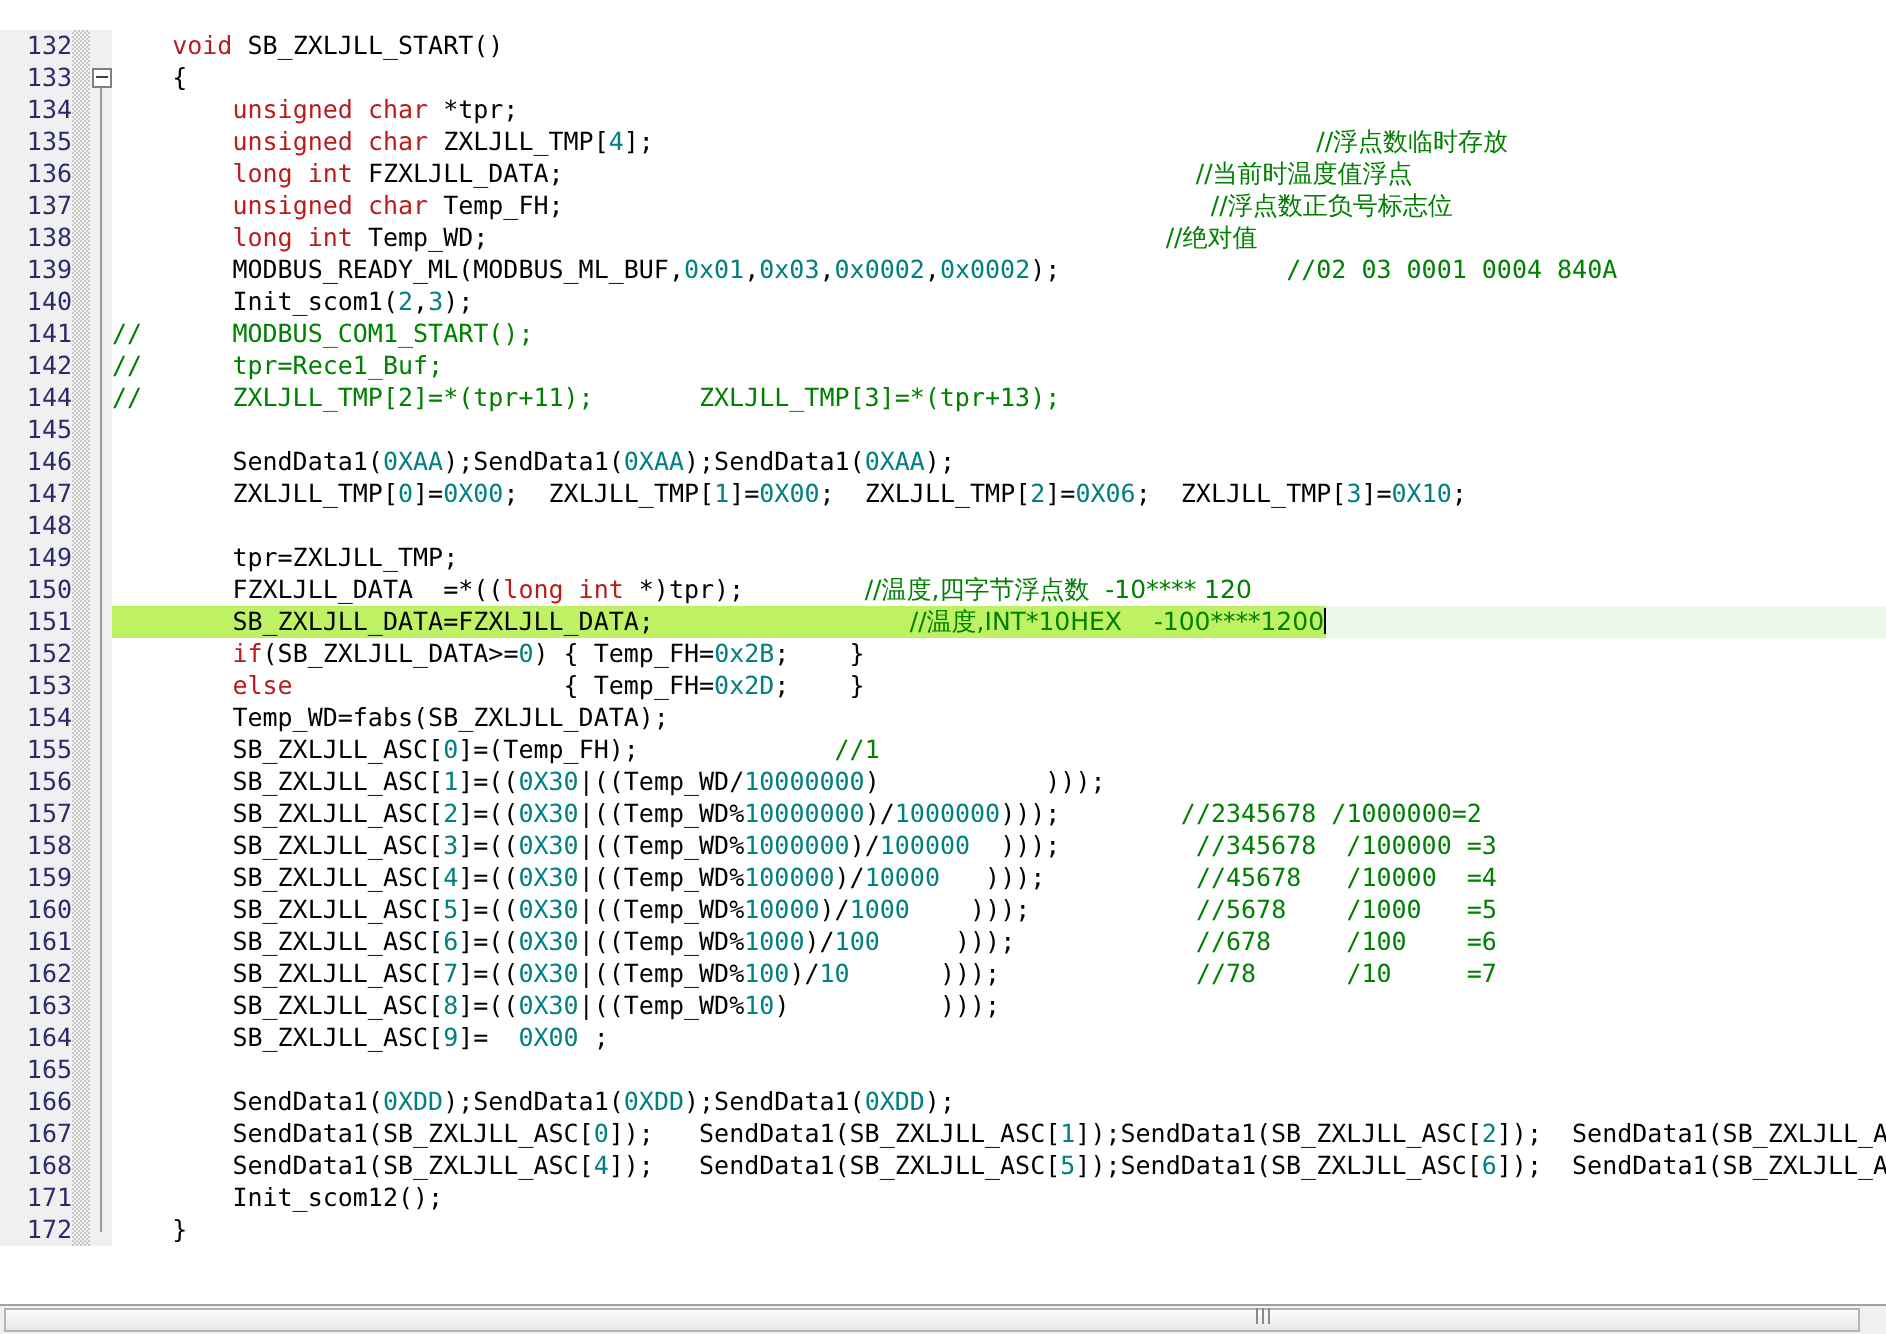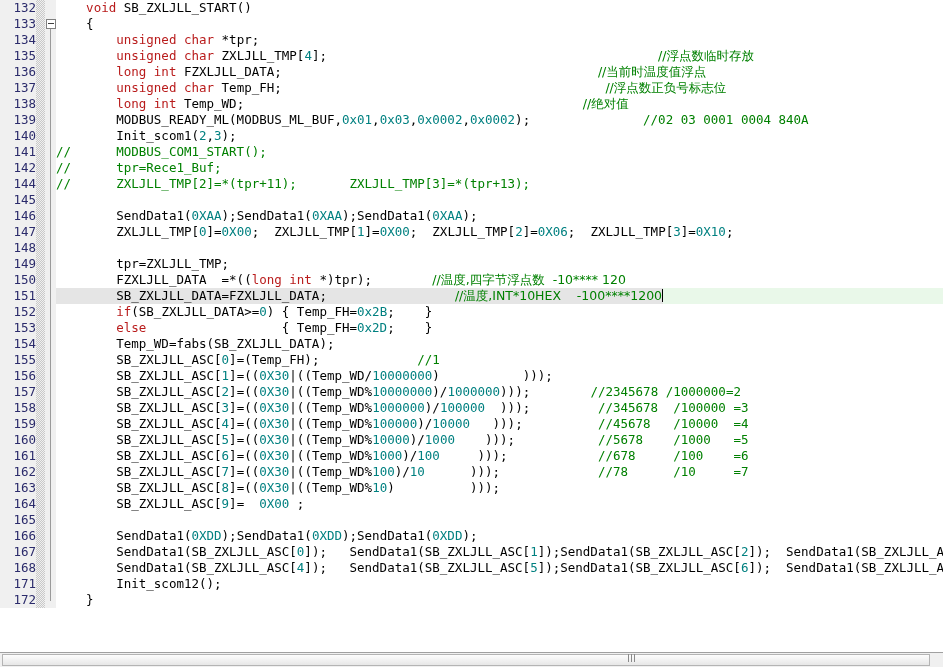--- a/index.html
+++ b/index.html
@@ -19,36 +19,36 @@
     width: 943px;
     height: 667px;
     background: #ffffff;
     box-sizing: border-box;
   }
 
   
   #code-area {
     position: absolute;
     left: 0;
-    top: 0;
+    top: 15px;
     width: 943px;
     height: 652px;
     overflow: hidden;
     background: #ffffff;
   }
 
   .code-row {
     position: relative;
     height: 16px;
     line-height: 16px;
     white-space: pre;
     font-size: 12.5px;
     font-family: "DejaVu Sans Mono", "Liberation Mono", monospace;
   }
-  .code-row.current-line .code-text { background: #e5e5e5; }
+  .code-row.current-line .code-text { background: #bef264; }
   .code-row.current-line .row-hl {
     position: absolute;
     left: 56px;
     right: 0;
     top: 0;
     bottom: 0;
     background: #e9f8e9;
     z-index: 0;
   }
 

